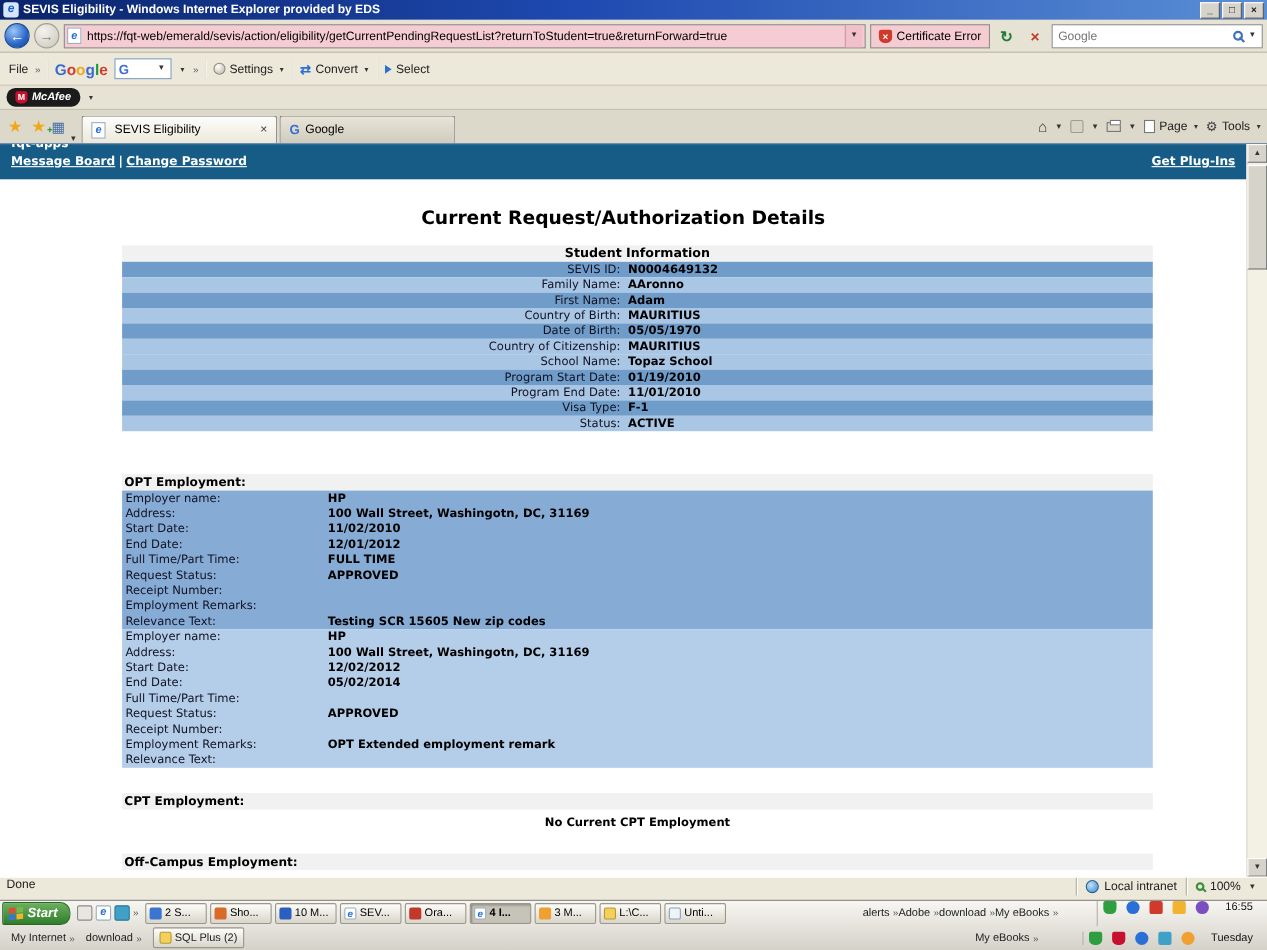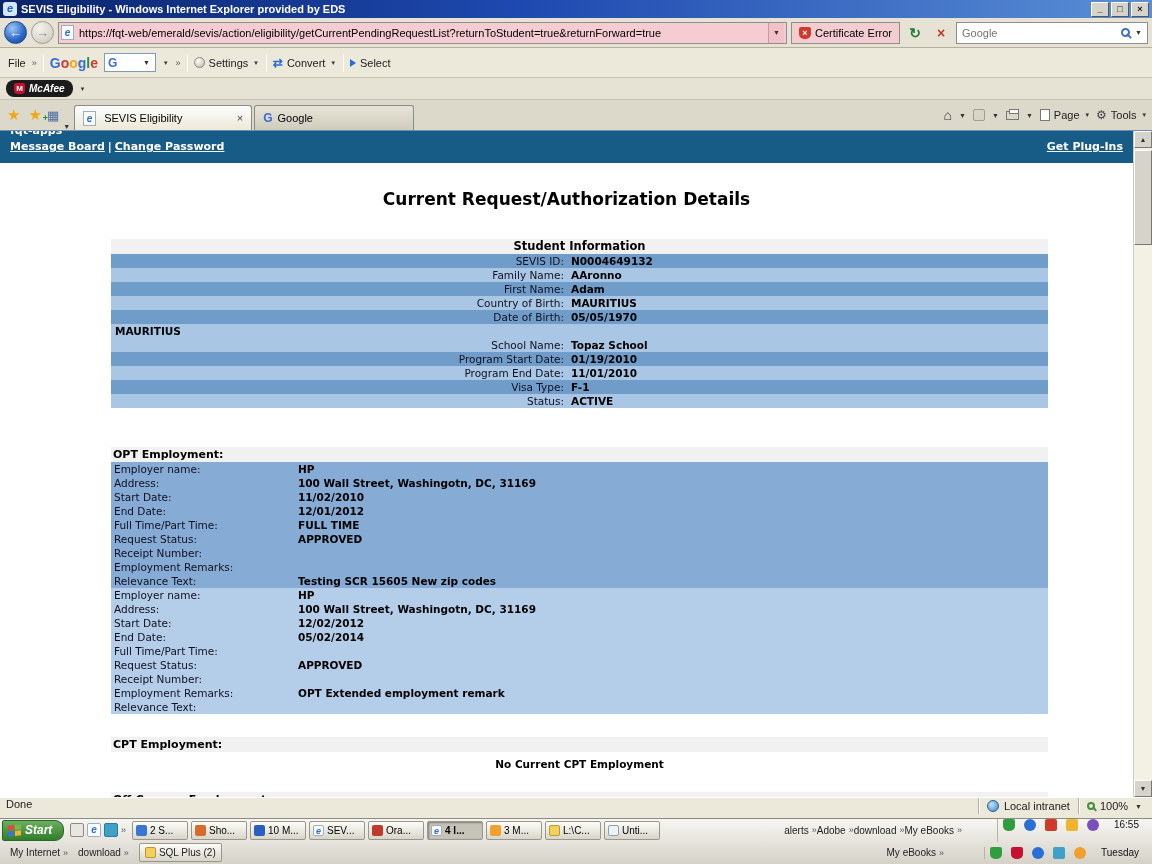--- a/index.html
+++ b/index.html
@@ -96,21 +96,21 @@
   .site-nav { height:32px; background:#175c87; color:#fff; overflow:hidden; padding:0 10px; }
   .nav-line1 { margin-top:-7px; display:flex; justify-content:space-between; font-size:11px; font-weight:bold; }
   .nav-line2 { margin-top:3px; display:flex; justify-content:space-between; font-size:11px; font-weight:bold; }
   .site-nav a { color:#fff; text-decoration:underline; }
   .navsep { padding:0 3px; }
 
   .page-title { margin:26px 0 4px; text-align:center; font-size:17px; font-weight:bold; color:#000;
     font-family:"DejaVu Sans", sans-serif; }
 
   .tbl { width:937px; margin-left:111px; }
-  .student-wrap { margin-top:30px; }
+  .student-wrap { margin-top:14px; }
   .tbl-header { background:#f1f1f1; text-align:center; font-weight:bold; font-size:11.5px; height:15px; line-height:15px; }
   .info-row { display:flex; height:14px; align-items:center; font-size:10.5px; }
   .info-row .lbl { width:456px; text-align:right; padding-right:3px; color:#101020; }
   .info-row .val { font-weight:bold; color:#000; padding-left:4px; }
   .med   { background:#6f9cc9; }
   .light { background:#a9c6e5; }
 
   .sec-header { background:#f1f1f1; font-weight:bold; font-size:11px; height:15px; line-height:15px; padding-left:2px; color:#000; }
   .opt-wrap { margin-top:39px; }
   .rec-a { background:#86abd5; }
@@ -322,20 +322,21 @@
           </div>
         <div class="info-row light">
             <span class="lbl">Country of Birth:</span>
             <span class="val">MAURITIUS</span>
           </div>
         <div class="info-row med">
             <span class="lbl">Date of Birth:</span>
             <span class="val">05/05/1970</span>
           </div>
         <div class="info-row light">
+            <span class="lbl">Country of Citizenship:</span>
             <span class="val">MAURITIUS</span>
           </div>
         <div class="info-row light">
             <span class="lbl">School Name:</span>
             <span class="val">Topaz School</span>
           </div>
         <div class="info-row med">
             <span class="lbl">Program Start Date:</span>
             <span class="val">01/19/2010</span>
           </div>

